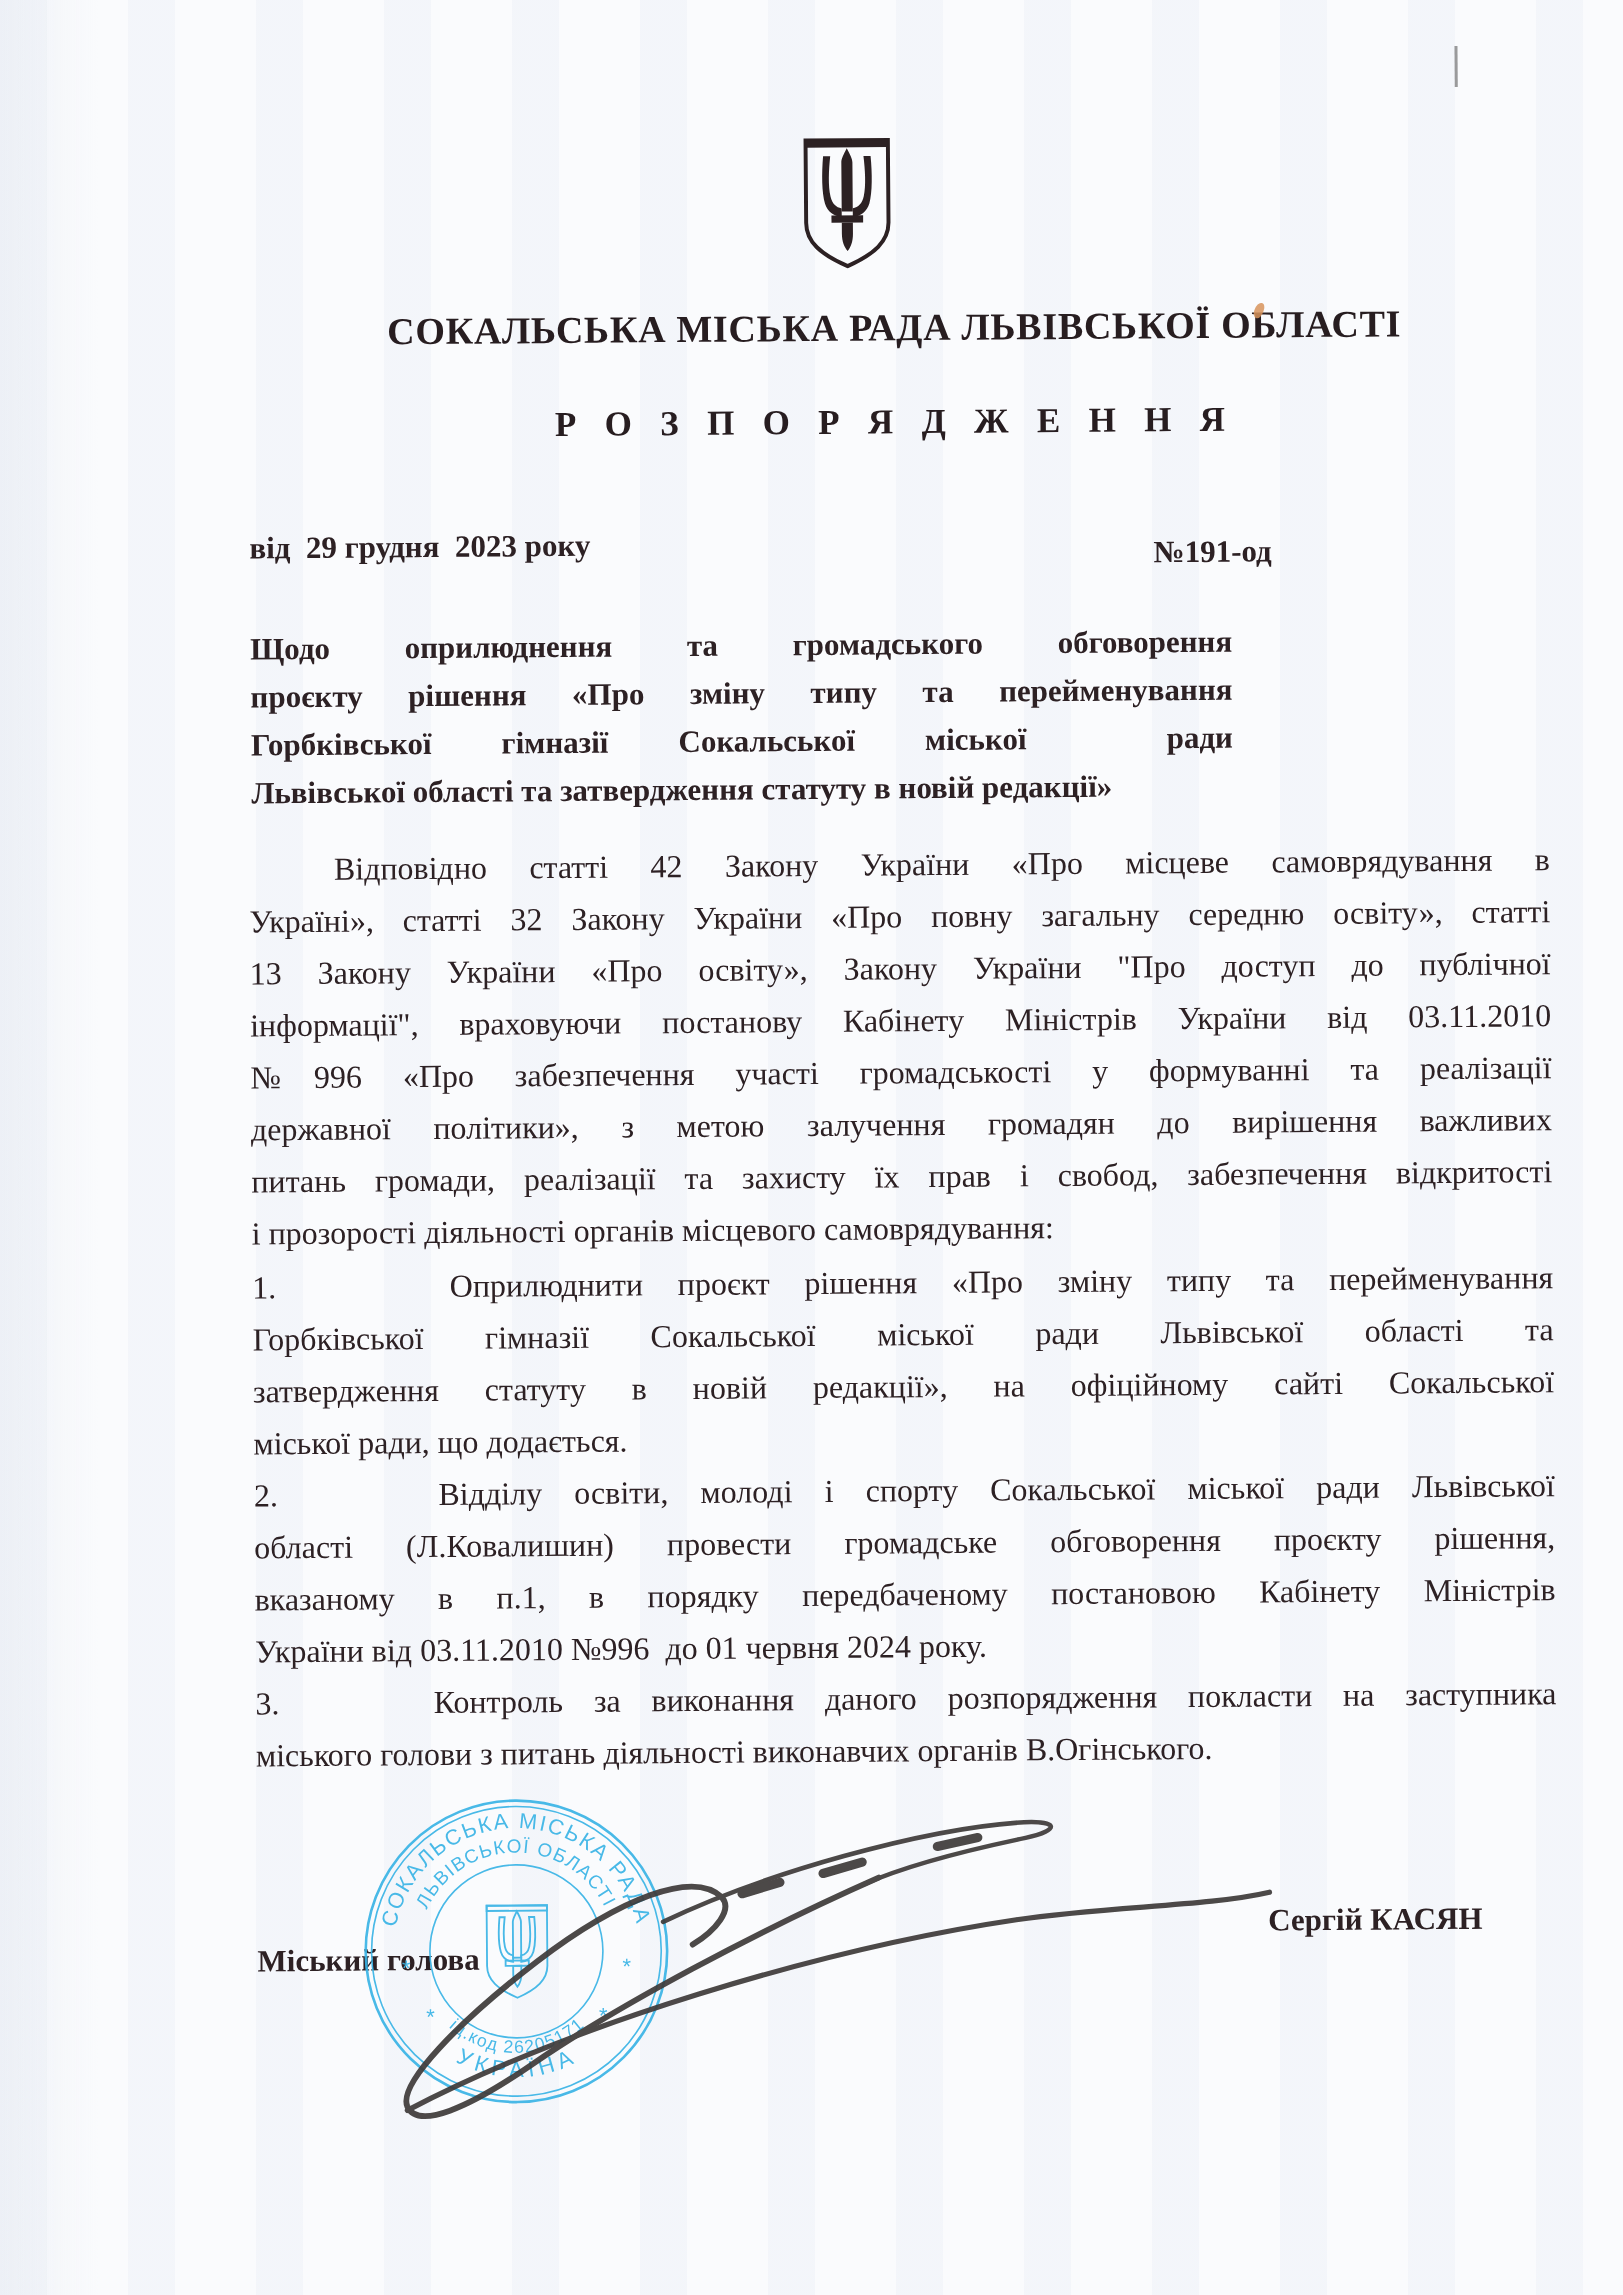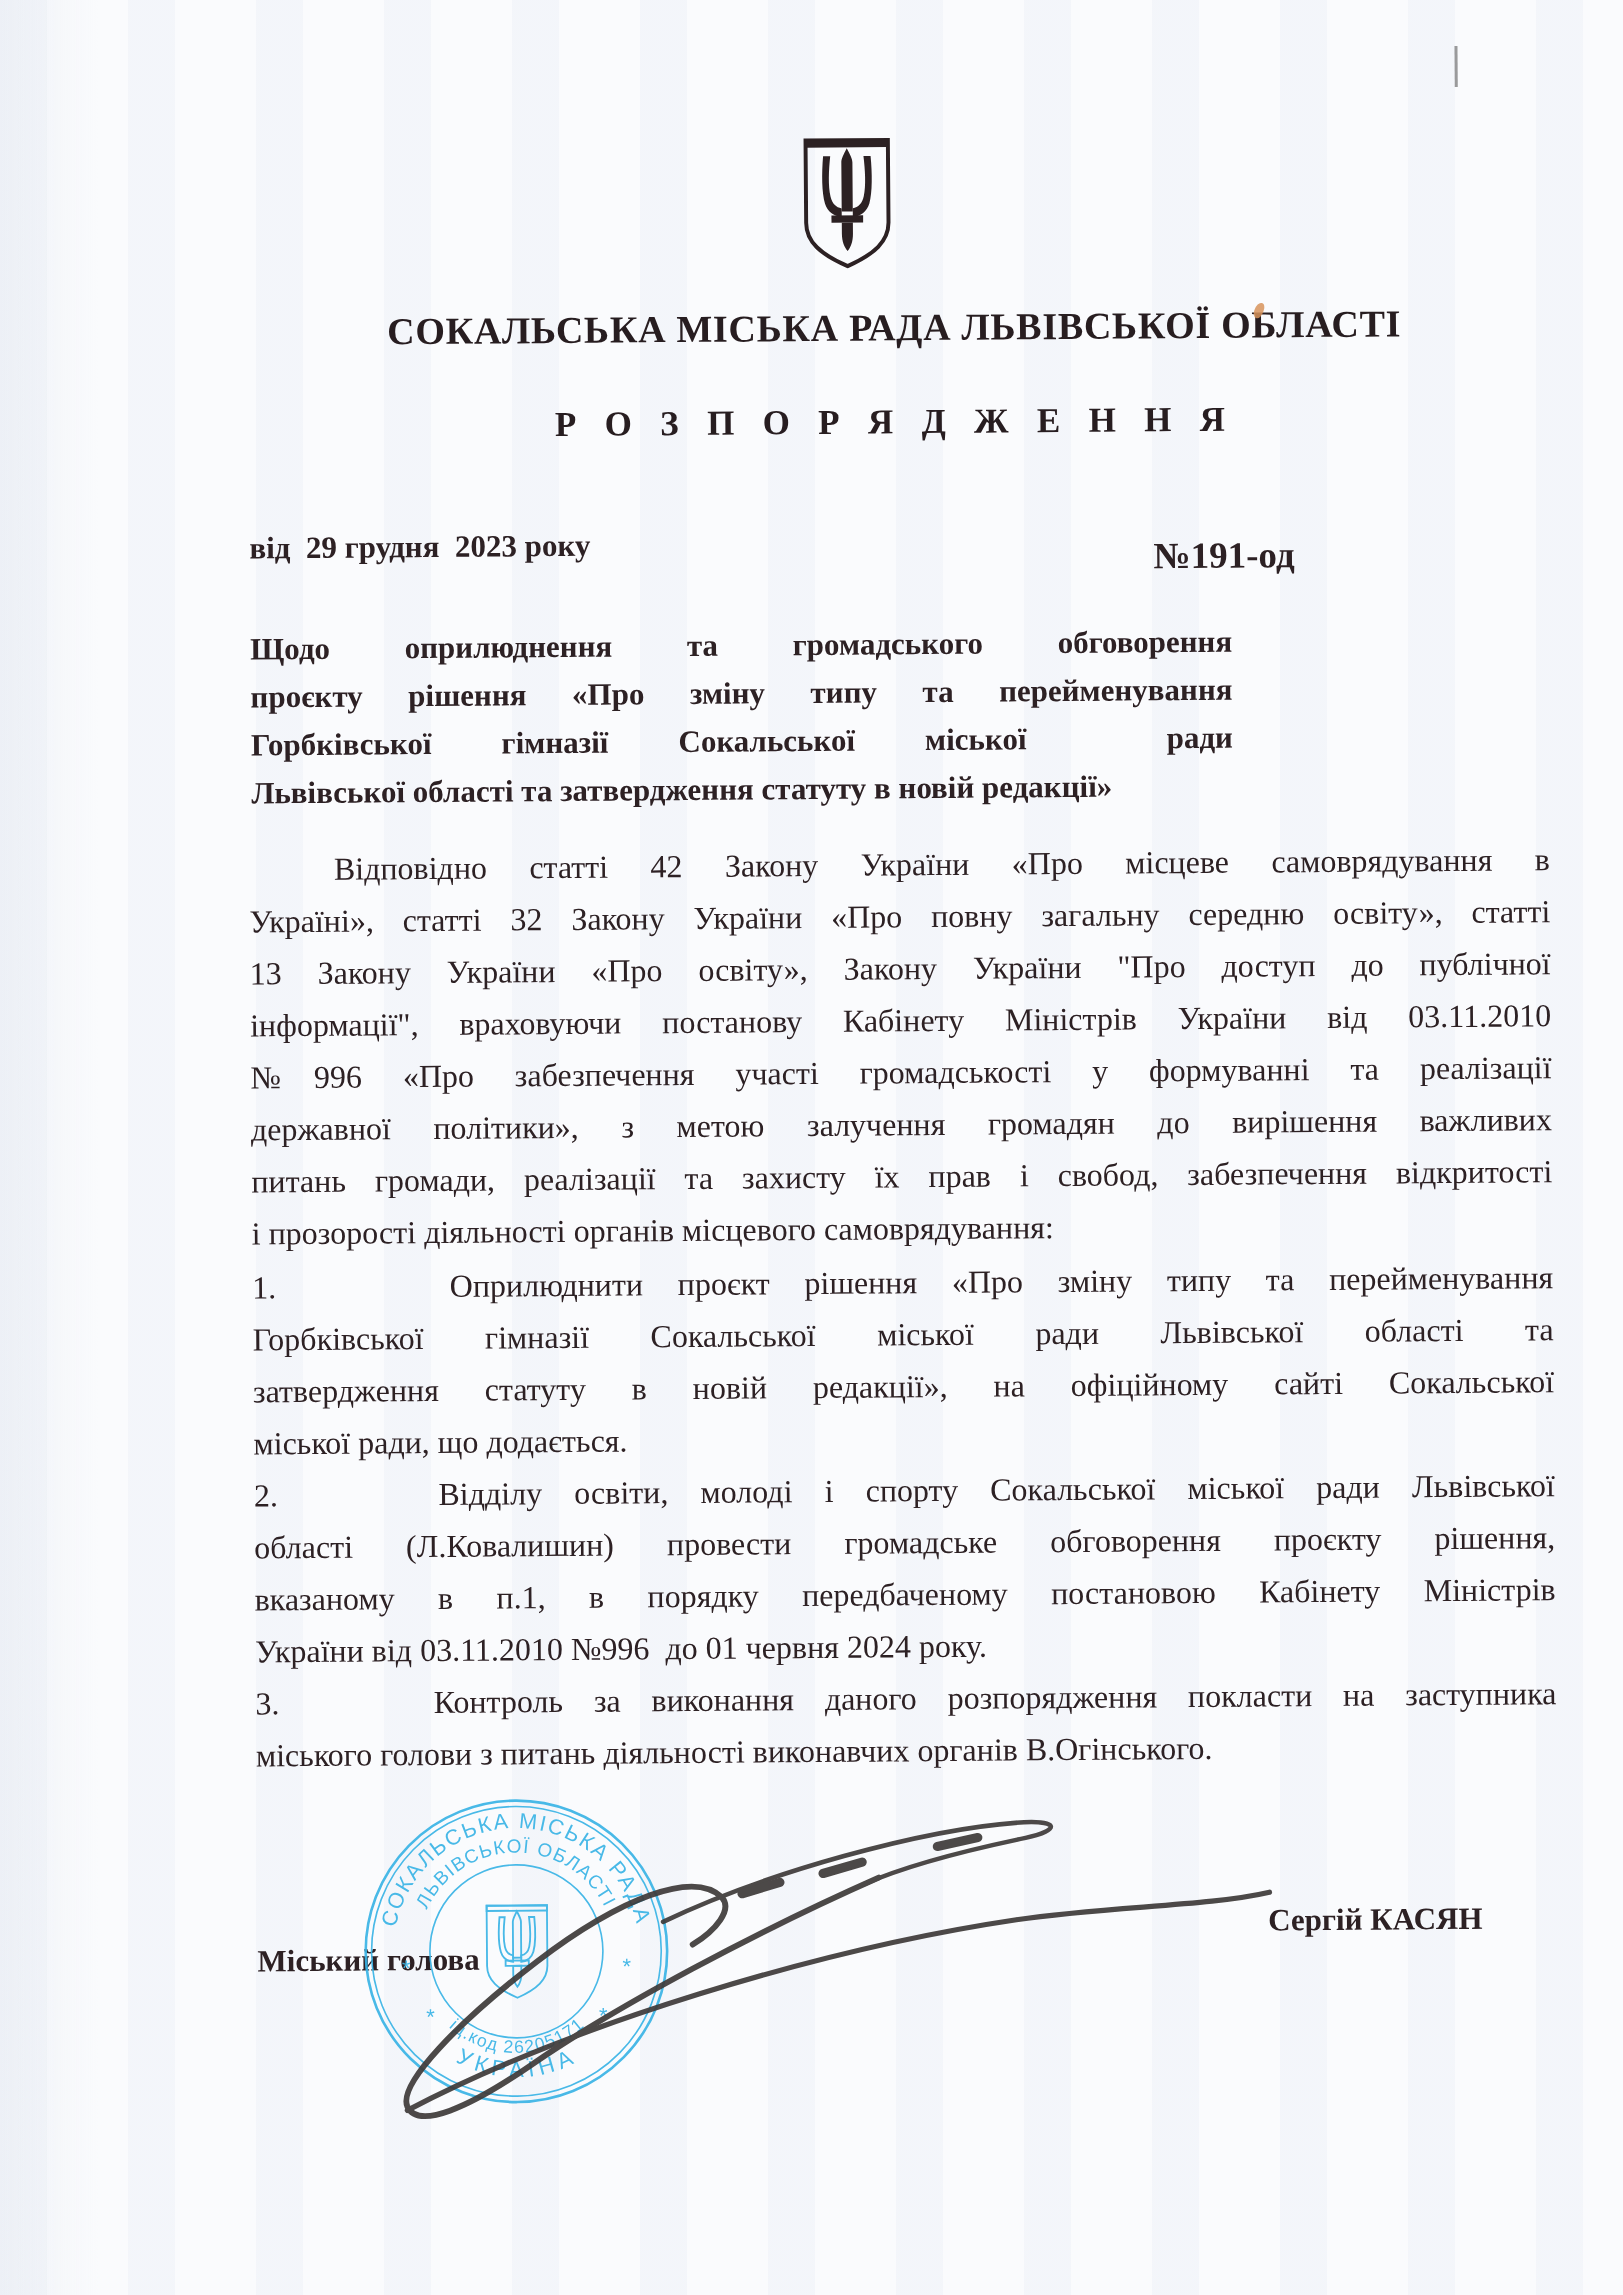--- a/index.html
+++ b/index.html
@@ -13,21 +13,21 @@
     color:#2d2124;
   }
   .tilt{position:absolute;inset:0;transform:rotate(-0.45deg);transform-origin:50% 55%;}
   .abs{position:absolute;}
   .center{text-align:center;}
 
   .org-title{left:252px;top:306px;width:1299px;font-size:38px;font-weight:bold;letter-spacing:0.7px;color:#271d20;}
   .doc-type{left:252px;top:403px;width:1299px;font-size:35px;font-weight:bold;letter-spacing:9.8px;color:#271d20;}
 
   .date-line{left:255px;top:526px;font-size:31px;font-weight:bold;}
-  .doc-number{left:1159px;top:537px;font-size:37px;font-weight:bold;}
+  .doc-number{left:1159px;top:537px;font-size:31px;font-weight:bold;}
 
   .subject{left:255px;top:621px;width:982px;font-size:31px;line-height:48px;font-weight:bold;}
   .subject .line{text-align:left;}
 
   .textcol{left:252px;width:1301px;font-size:32px;line-height:52px;}
   .intro{top:839px;}
   .items{top:1257px;}
   .line{text-align:justify;text-align-last:justify;white-space:normal;}
   .lines > .line:last-child{text-align-last:left;}
   .intro .line:first-child{text-indent:85px;}

